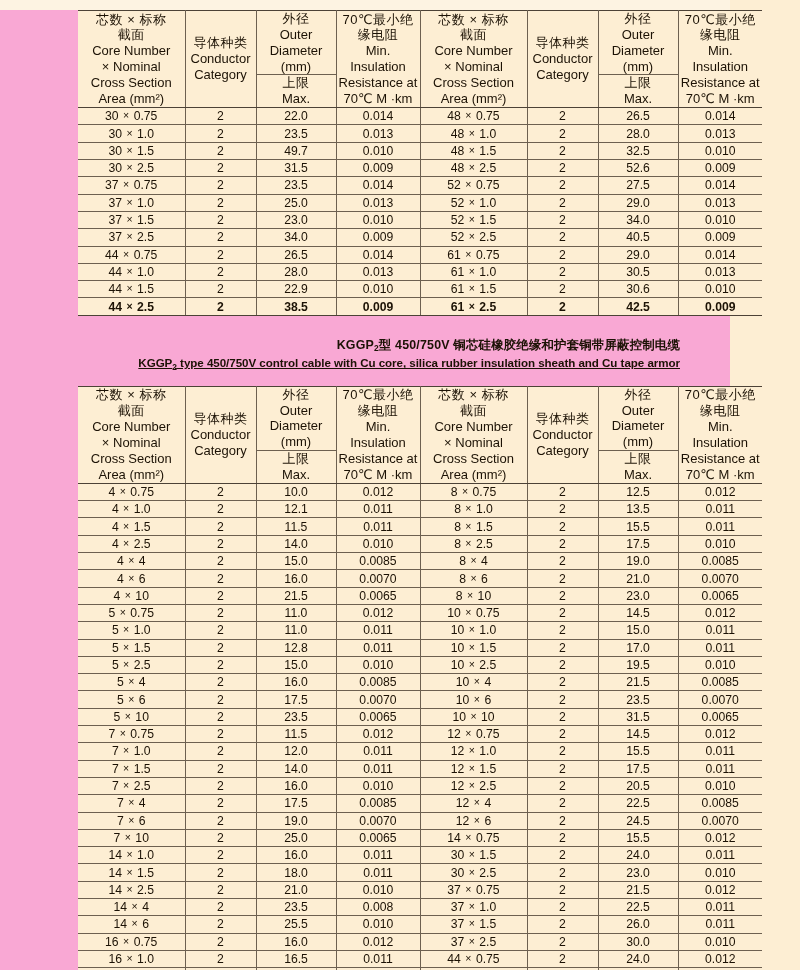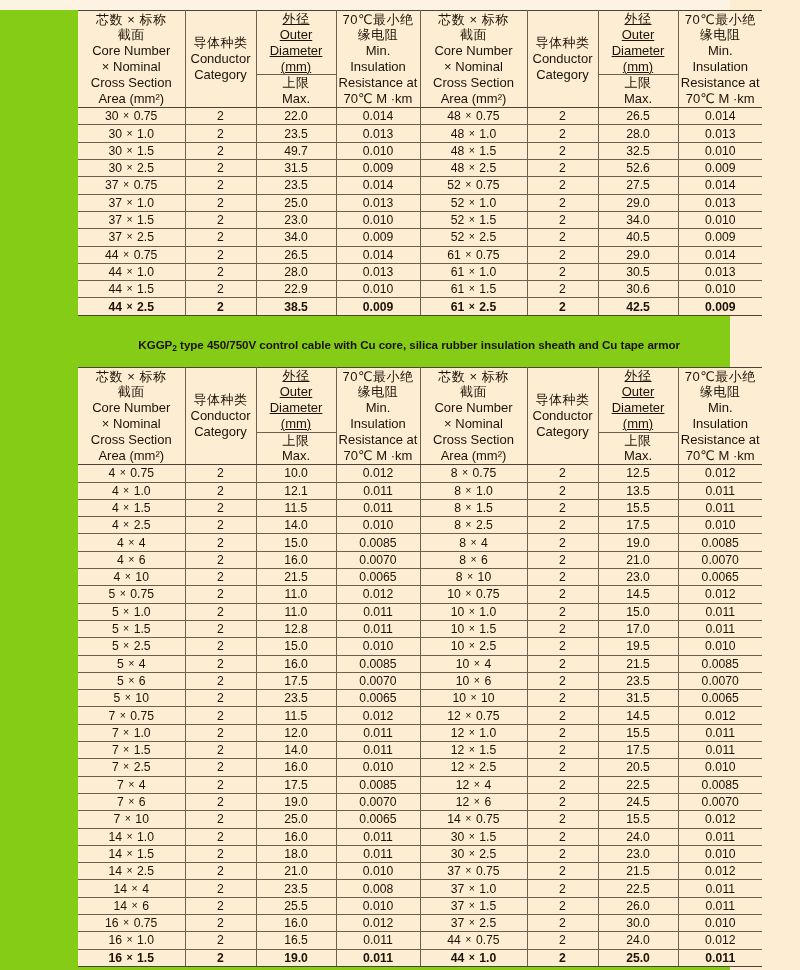--- a/index.html
+++ b/index.html
@@ -11,21 +11,21 @@
     height: 970px;
     background: #fdeed3;
     font-family: "Liberation Sans", "DejaVu Sans", sans-serif;
     color: #1c1205;
     overflow: hidden;
   }
   .page {
     position: relative;
     width: 730px;
     height: 970px;
-    background: #84cc16;
+    background: #f9a8d4;
     box-sizing: border-box;
   }
   .strip-top {
     height: 10px;
     background: #fdf3e2;
   }
 
   
   .tbl-wrap {
     padding: 0 50px 0 78px;
@@ -59,21 +59,21 @@
   .hdr .cn {
     font-size: 13px;
     letter-spacing: .5px;
   }
   .hdr .en {
     font-size: 13px;
     text-align: center;
   }
   .hdr-top-rule { border-top: 1.6px solid #4c4236; }
   .hdr-bot-rule { border-bottom: 1.6px solid #4c4236; }
-  .inner-rule   { border-bottom: 1.4px solid #6d6050; text-decoration: underline; }
+  .inner-rule   { border-bottom: 1.4px solid #6d6050; }
 
   
   tbody.body tr td {
     height: 16.3px;
     text-align: center;
     vertical-align: middle;
     font-size: 12.2px;
     border-bottom: 1.15px solid #6d6050;
     white-space: nowrap;
   }
@@ -102,20 +102,21 @@
     line-height: 1.5;
   }
   .caption .line-en {
     font-size: 11.6px;
     font-weight: bold;
     letter-spacing: -.05px;
     margin: 0;
     padding: 0;
     line-height: 1.5;
     white-space: nowrap;
+    text-decoration: underline;
   }
   .caption sub {
     font-size: 8.4px;
     vertical-align: baseline;
     position: relative;
     top: 2.5px;
   }
   .sp-a { height: 20px; }
   .sp-b { height: 14px; }
 </style>
@@ -325,20 +326,21 @@
             <td>42.5</td>
             <td>0.009</td>
           </tr>
         </tbody>
     </table>
   </div>
 
   <div class="sp-a"></div>
 
   <div class="caption">
+    <div class="line-cn"><span>KGGP</span><sub>2</sub><span>型 450/750V 铜芯硅橡胶绝缘和护套铜带屏蔽控制电缆</span></div>
     <div class="line-en"><span>KGGP</span><sub>2</sub><span> type 450/750V control cable with Cu core, silica rubber insulation sheath and Cu tape armor</span></div>
   </div>
 
   <div class="sp-b"></div>
 
   <div class="tbl-wrap">
     <table class="spec">
       <colgroup>
         <col class="c-core">
           <col class="c-cat">

